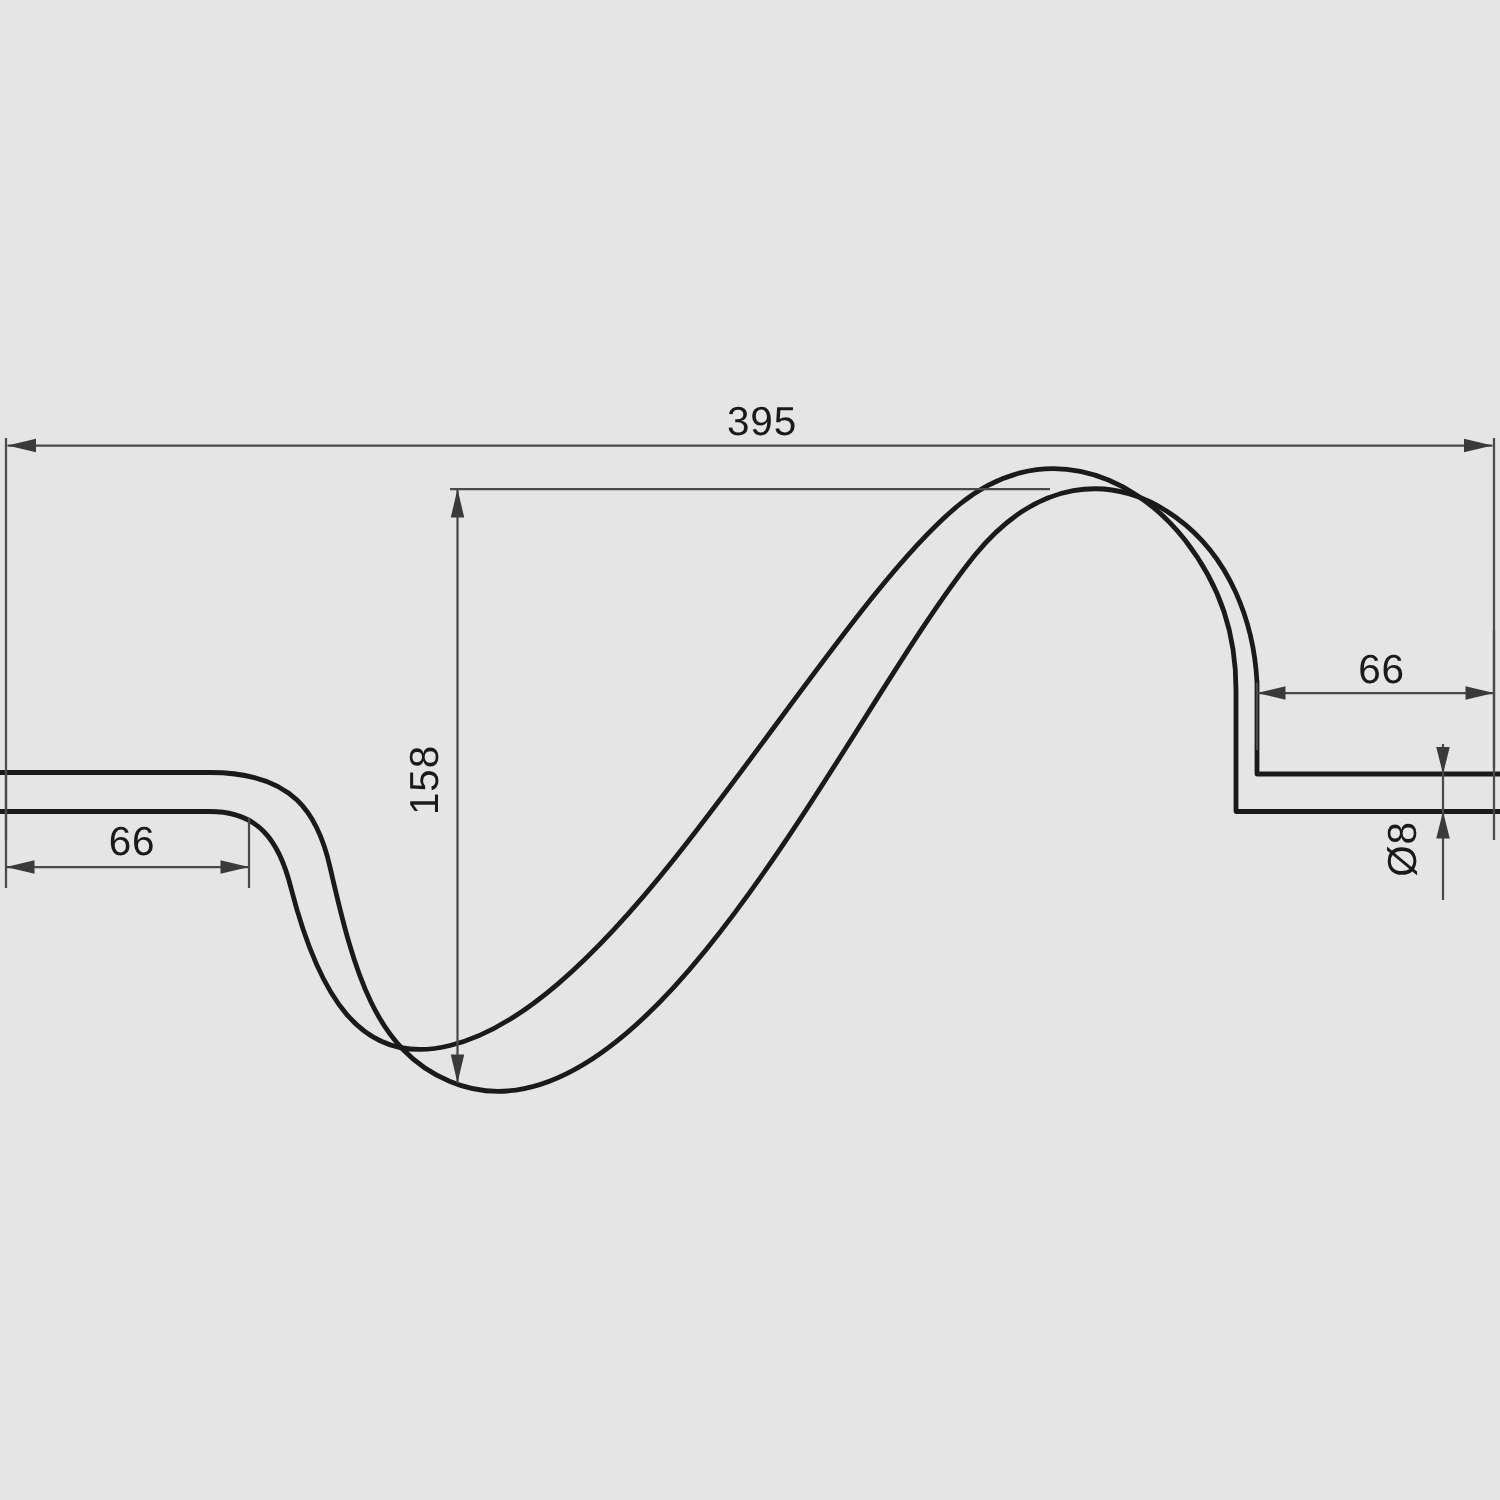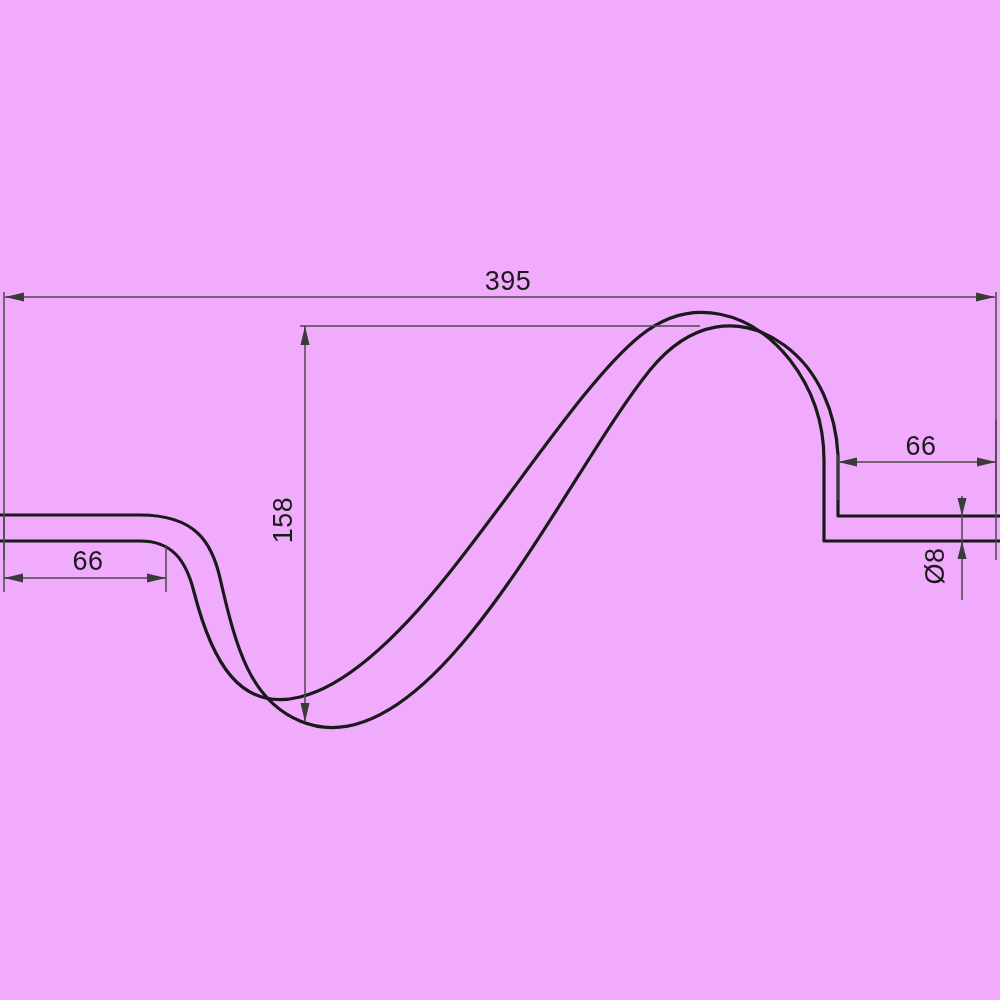--- a/index.html
+++ b/index.html
@@ -10,21 +10,21 @@
   body {
     width: 1000px;
     height: 1000px;
     font-family: "Liberation Sans", sans-serif;
     overflow: hidden;
   }
   #drawing-root {
     position: relative;
     width: 1000px;
     height: 1000px;
-    background: #f0abfc;
+    background: #e5e5e5;
   }
   svg.drawing-canvas {
     display: block;
     width: 1000px;
     height: 1000px;
   }
   .part-outline {
     fill: none;
     stroke: #1a1a1a;
     stroke-width: 3.2;

